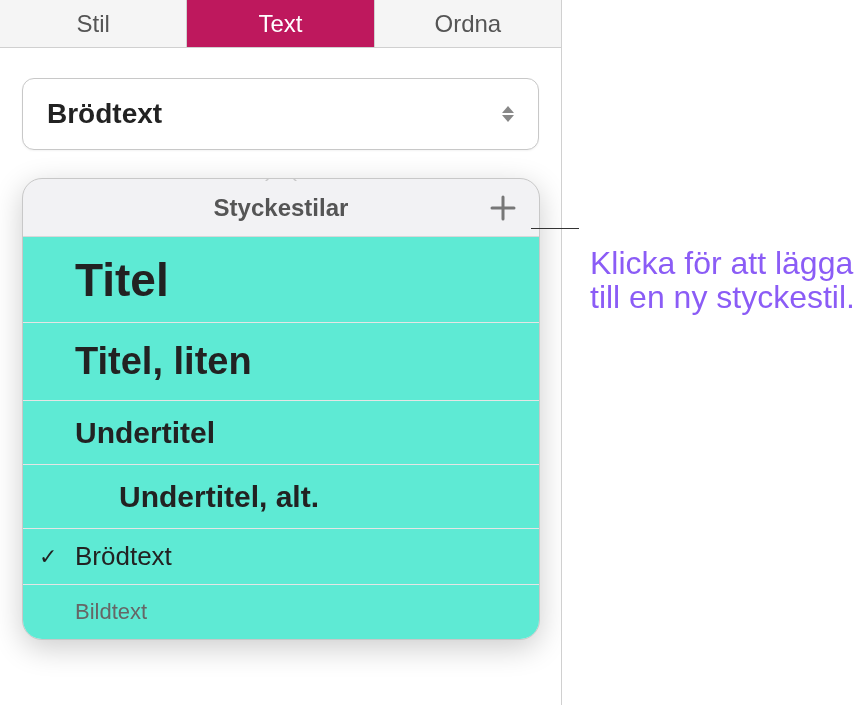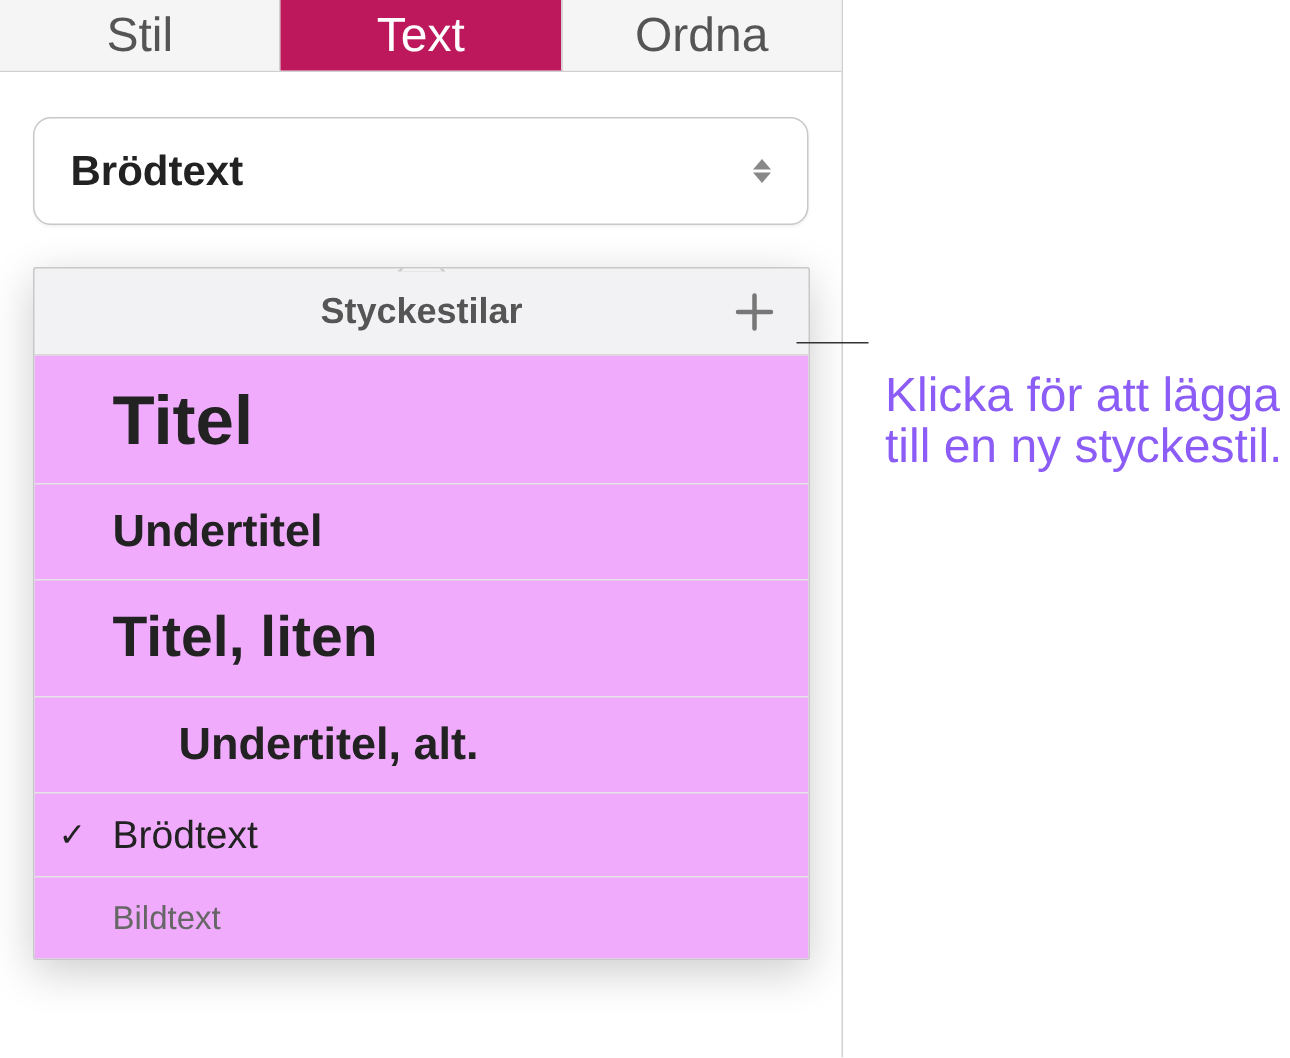--- a/index.html
+++ b/index.html
@@ -25,21 +25,21 @@
     .tabs {
       display: flex;
       height: 48px;
       border-bottom: 1px solid #d0d0d0;
     }
     .tab {
       flex: 1;
       display: flex;
       align-items: center;
       justify-content: center;
-      font-size: 32px;
+      font-size: 24px;
       color: #555;
       cursor: pointer;
       background: #f5f5f5;
       border-right: 1px solid #d0d0d0;
     }
     .tab:last-child {
       border-right: none;
     }
     .tab.active {
       background: #be185d;
@@ -81,21 +81,21 @@
     .chevron-down {
       border-top: 7px solid #888;
     }
     .popover {
       position: absolute;
       top: 178px;
       left: 22px;
       width: 518px;
       background: #f2f2f4;
       border: 1px solid #c8c8c8;
-      border-radius: 2px;
+      border-radius: 20px;
       box-shadow: 0 8px 30px rgba(0,0,0,0.2);
       overflow: hidden;
     }
     .popover::before {
       content: '';
       position: absolute;
       top: -12px;
       left: 50%;
       transform: translateX(-50%);
       width: 0;
@@ -141,21 +141,21 @@
       display: flex;
       align-items: center;
       justify-content: center;
       cursor: pointer;
     }
     .add-button svg {
       width: 26px;
       height: 26px;
     }
     .style-list {
-      background: #f0abfc;
+      background: #5eead4;
     }
     .style-item {
       border-bottom: 1px solid #e5e5e5;
       padding: 0 32px 0 52px;
       display: flex;
       align-items: center;
       position: relative;
       cursor: pointer;
     }
     .style-item.titel {
@@ -260,25 +260,25 @@
         <svg viewBox="0 0 26 26">
           <line x1="13" y1="2" x2="13" y2="24" stroke="#777" stroke-width="3" stroke-linecap="round"></line>
           <line x1="2" y1="13" x2="24" y2="13" stroke="#777" stroke-width="3" stroke-linecap="round"></line>
         </svg>
       </span>
     </div>
     <div class="style-list">
       <div class="style-item titel">
         <span class="style-item-label">Titel</span>
       </div>
+      <div class="style-item titel-liten">
+        <span class="style-item-label">Titel, liten</span>
+      </div>
       <div class="style-item undertitel">
         <span class="style-item-label">Undertitel</span>
-      </div>
-      <div class="style-item titel-liten">
-        <span class="style-item-label">Titel, liten</span>
       </div>
       <div class="style-item undertitel-alt">
         <span class="style-item-label">Undertitel, alt.</span>
       </div>
       <div class="style-item brodtext">
         <span class="checkmark">✓</span>
         <span class="style-item-label">Brödtext</span>
       </div>
       <div class="style-item bildtext">
         <span class="style-item-label">Bildtext</span>

